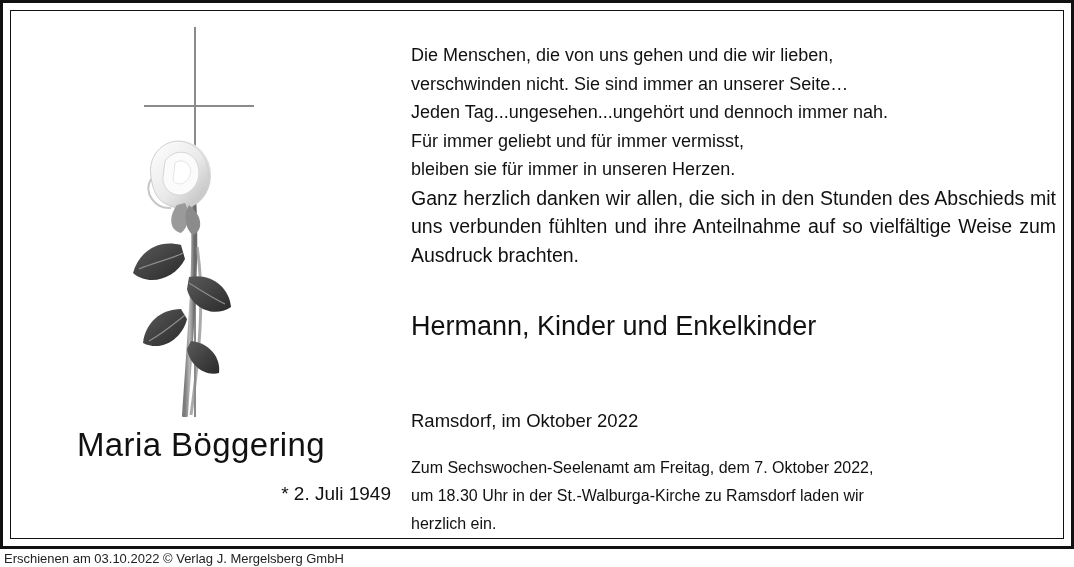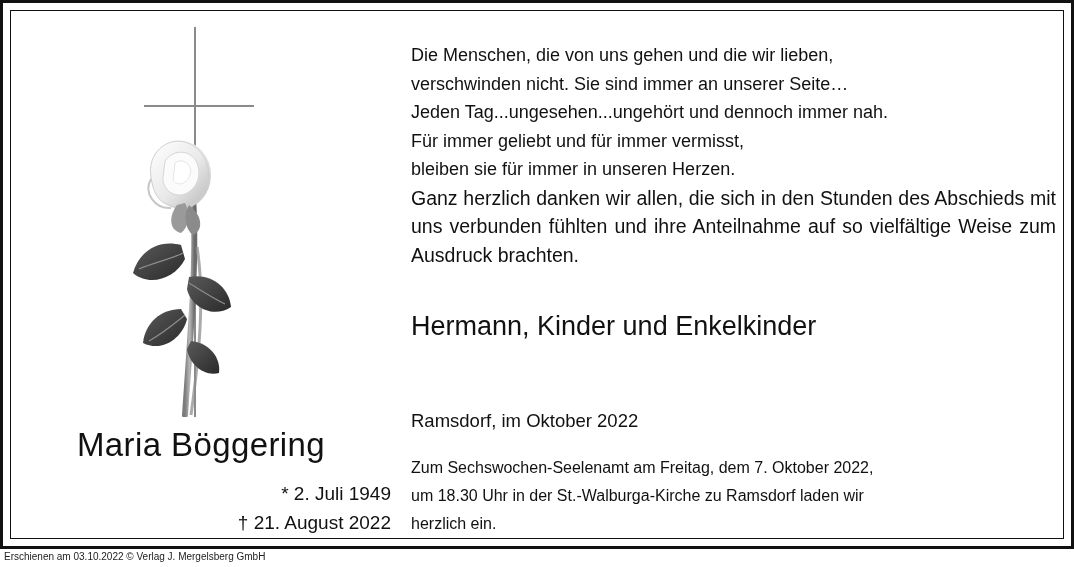--- a/index.html
+++ b/index.html
@@ -139,21 +139,21 @@
     left: 0;
     top: 549px;
     width: 1074px;
     height: 18px;
     background: #ffffff;
   }
   .footer-text {
     position: absolute;
     left: 4px;
     top: 2px;
-    font-size: 10px;
+    font-size: 13px;
     color: #222222;
   }
 </style>
 </head>
 <body>
 
 <div class="page">
 
   <div class="notice">
     <div class="inner">
@@ -204,21 +204,20 @@
               <path d="M62 182 C 42 182, 26 196, 24 216 C 44 226, 64 210, 68 192 Z" fill="url(#leafG)"></path>
               <path d="M30 214 C 44 206, 56 196, 66 188" stroke="#8d8d8d" stroke-width="1.2" fill="none"></path>
               <path d="M72 214 C 90 216, 102 230, 100 246 C 84 250, 70 236, 68 222 Z" fill="url(#leafG)"></path>
             </svg>
           </div>
         </div>
 
         <div class="name">Maria Böggering</div>
         <div class="dates">
           <div>* 2. Juli 1949</div>
-          <div>† 21. August 2022</div>
         </div>
       </div>
 
       <div class="right-col">
         <div class="verse">Die Menschen, die von uns gehen und die wir lieben,
 verschwinden nicht. Sie sind immer an unserer Seite…
 Jeden Tag...ungesehen...ungehört und dennoch immer nah.
 Für immer geliebt und für immer vermisst,
 bleiben sie für immer in unseren Herzen.</div>
         <div class="thanks">Ganz herzlich danken wir allen, die sich in den Stunden des Abschieds mit uns verbunden fühlten und ihre Anteilnahme auf so vielfältige Weise zum Ausdruck brachten.</div>

